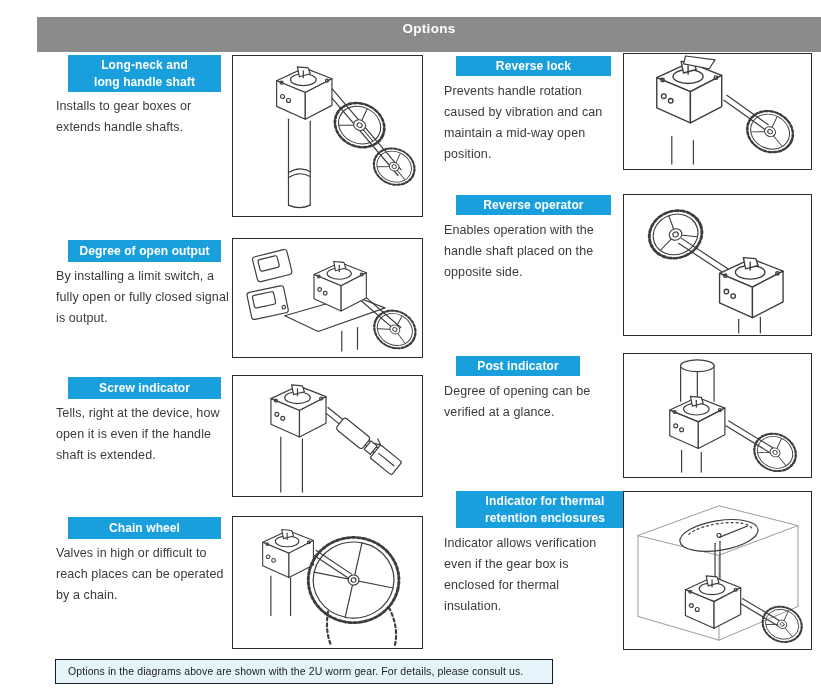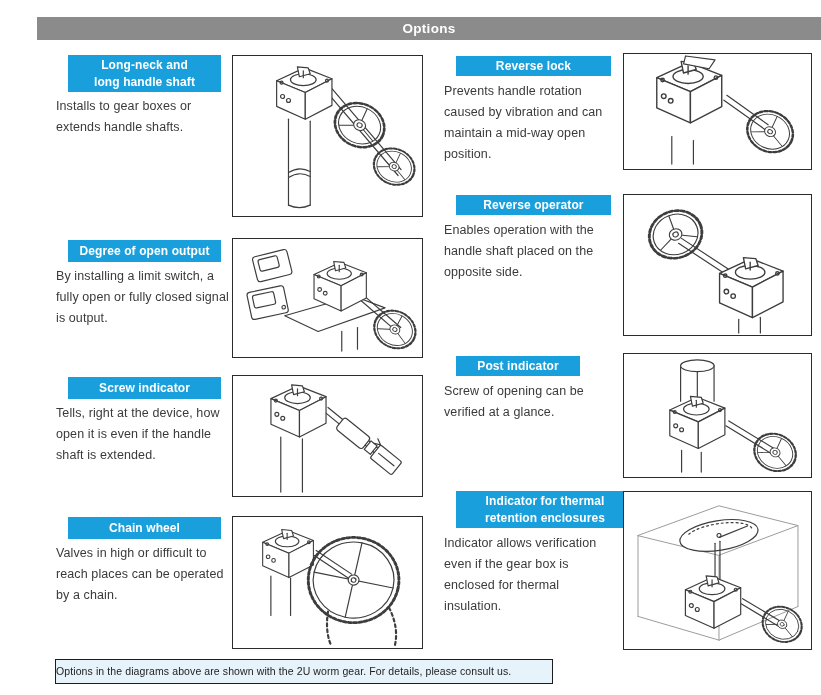--- a/index.html
+++ b/index.html
@@ -1,19 +1,19 @@
 <!DOCTYPE html>
 <html><head>
 <meta charset="utf-8">
 <style>
   html,body{margin:0;padding:0;background:#ffffff;}
   body{width:821px;height:695px;position:relative;font-family:"Liberation Sans",sans-serif;overflow:hidden;}
 
   .header-bar{
-    position:absolute;left:37px;top:17px;width:784px;height:23px;
+    position:absolute;left:37px;top:17px;width:784px;height:35px;
     background:#8b8b8b;color:#ffffff;font-weight:bold;font-size:13.5px;
     line-height:23px;text-align:center;letter-spacing:.3px;
   }
 
   .opt-label{
     position:absolute;background:#19a0dc;color:#ffffff;font-weight:bold;
     font-size:12px;line-height:1.4;text-align:center;
     display:flex;align-items:center;justify-content:center;
     white-space:pre-line;letter-spacing:.1px;margin-left:8px;
   }
@@ -27,21 +27,21 @@
     position:absolute;margin:0;border:1px solid #2b2b2b;background:#ffffff;
     box-sizing:border-box;overflow:hidden;
   }
   .opt-fig svg{display:block;width:100%;height:100%;}
   .line-art{stroke:#3d3d3d;fill:none;stroke-width:1.2;stroke-linejoin:round;stroke-linecap:round;}
   .enclosure{stroke:#9a9a9a;stroke-width:1;}
 
   .note-box{
     position:absolute;left:55px;top:659px;width:498px;height:25px;
     background:#e7f3fa;border:1px solid #1c1c1c;box-sizing:border-box;
-    font-size:10.5px;color:#222;line-height:23px;padding-left:0;
+    font-size:10.5px;color:#222;line-height:23px;padding-left:12px;
     letter-spacing:.1px;
   }
 </style>
 </head>
 <body>
 
 <svg width="0" height="0" style="position:absolute" aria-hidden="true">
   <defs>
     <g id="gbx" stroke="#3d3d3d" stroke-width="1.2" fill="#ffffff" stroke-linejoin="round">
       <polygon points="4,17 32,4 60,15 33,29"></polygon>
@@ -172,21 +172,21 @@
     <line x1="58" y1="44" x2="122" y2="86"></line>
       <line x1="55" y1="49" x2="119" y2="91"></line>
     <use href="#whl" transform="translate(52,40) rotate(-20) scale(1,0.88) translate(-30,-30)"></use>
     <use href="#gbx" transform="translate(92,60) scale(1.15)"></use>
     <line x1="116" y1="126" x2="116" y2="140"></line>
       <line x1="138" y1="124" x2="138" y2="140"></line>
   </svg>
 </figure>
 
 <div class="opt-label" style="left:448px;top:356px;width:124px;height:20px">Post indicator</div>
-<p class="opt-desc" style="left:444px;top:381px;width:170px">Screw of opening can be verified at a glance.</p>
+<p class="opt-desc" style="left:444px;top:381px;width:170px">Degree of opening can be verified at a glance.</p>
 <figure class="opt-fig" style="left:623px;top:353px;width:189px;height:125px">
   <svg class="line-art" viewBox="0 0 189 125">
     <line x1="57" y1="12" x2="57" y2="48"></line>
       <line x1="91" y1="12" x2="91" y2="48"></line>
     <ellipse cx="74" cy="12" rx="17" ry="6" fill="#ffffff"></ellipse>
     <line x1="74" y1="18" x2="74" y2="46"></line>
     <line x1="106" y1="68" x2="152" y2="96"></line>
       <line x1="103" y1="73" x2="149" y2="101"></line>
     <use href="#gbx" transform="translate(42,40)"></use>
     <line x1="58" y1="98" x2="58" y2="120"></line>

